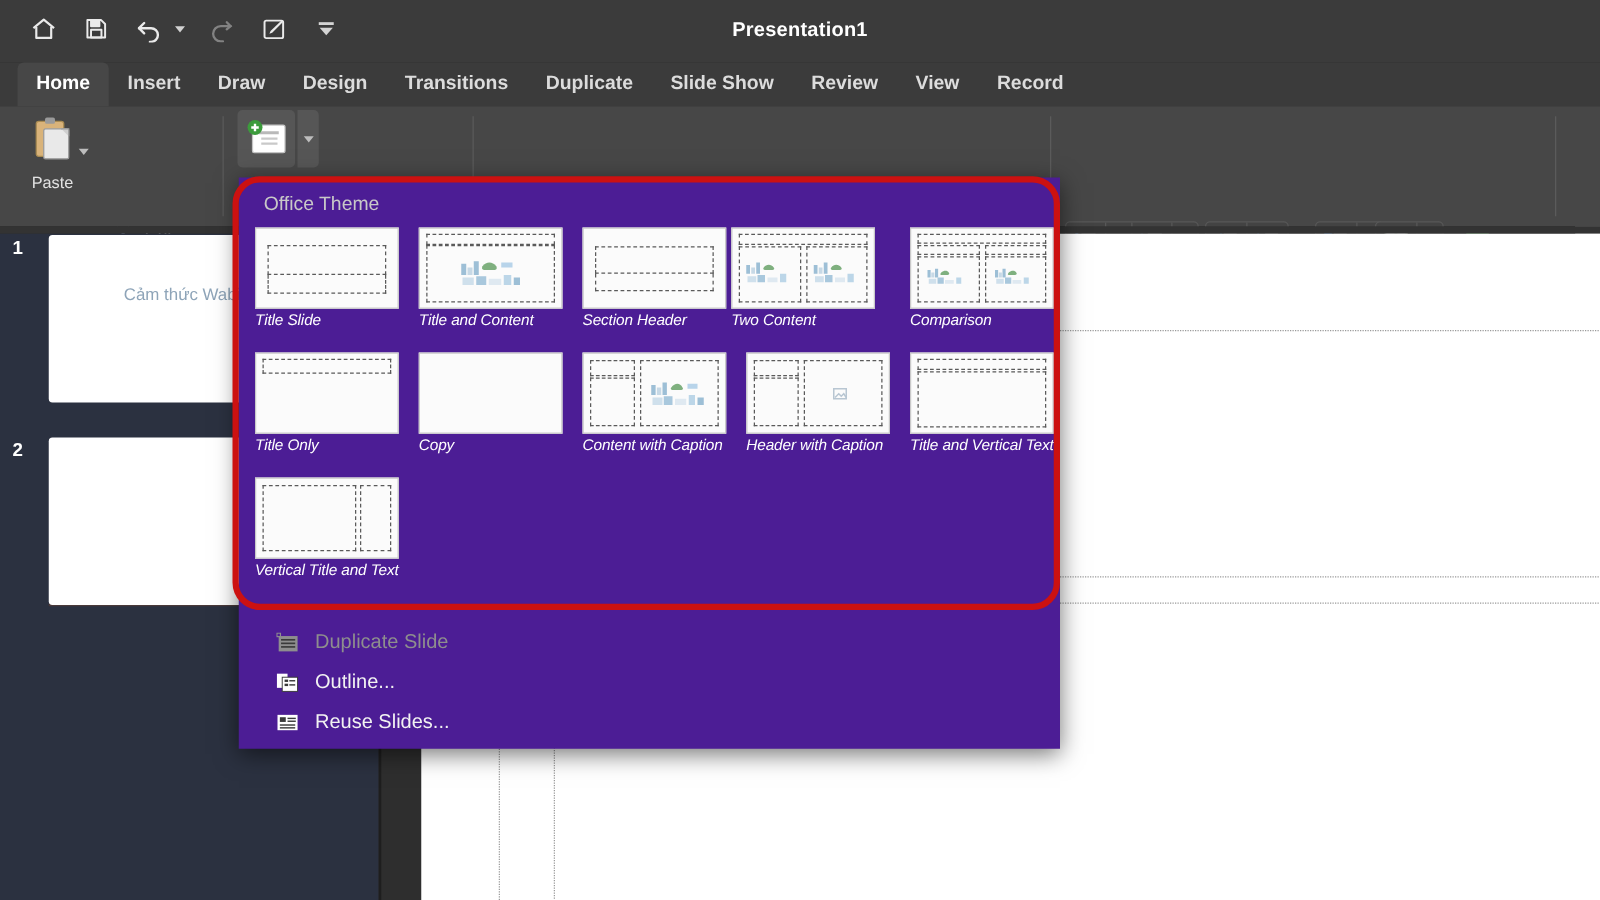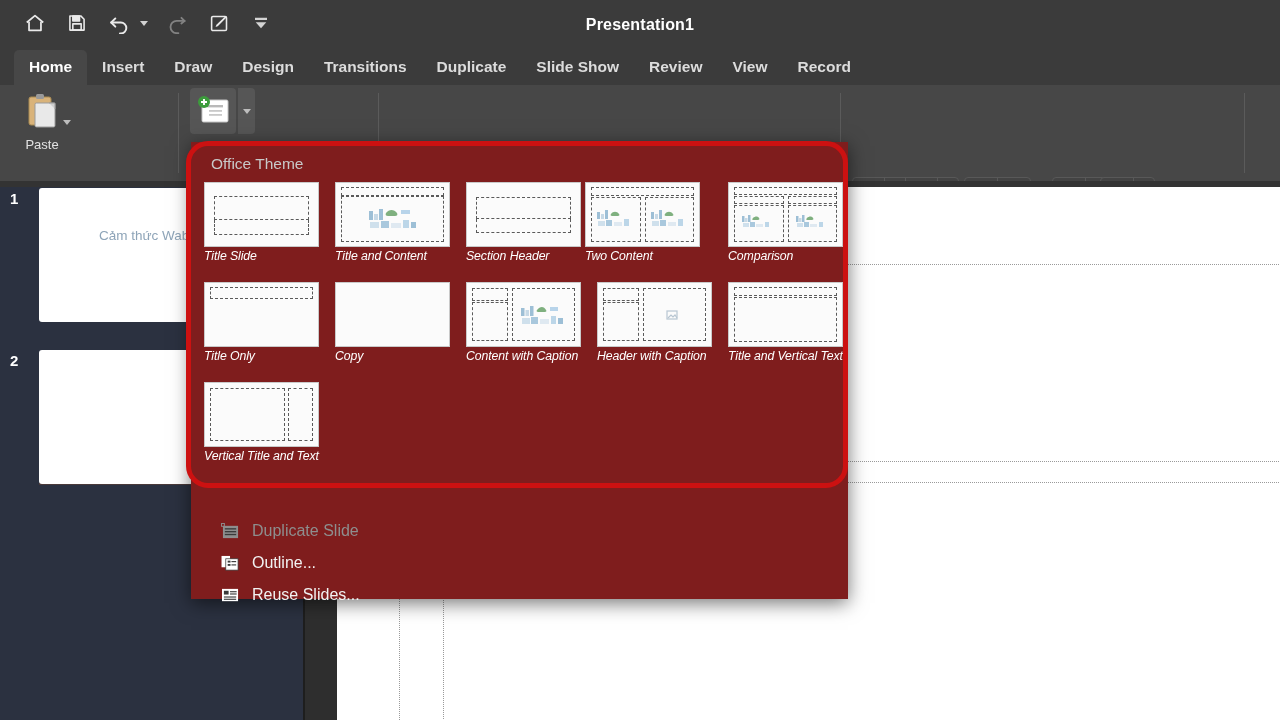--- a/index.html
+++ b/index.html
@@ -139,39 +139,39 @@
   }
   .ph-body {
     position: absolute; left: 62px; top: 295px; width: 1060px; height: 400px;
     border: 1.5px dotted #9a9a9a; border-bottom: none;
   }
   .ph-body-divider { position: absolute; left: 106px; top: 375px; width: 1px; height: 345px; border-left: 1.5px dotted #9a9a9a; }
 
   
   .menu {
     position: absolute; left: 191px; top: 142px; width: 657px; height: 457px;
-    background: #7f1d1d; box-shadow: 0 4px 18px rgba(0,0,0,0.55);
+    background: #4c1d95; box-shadow: 0 4px 18px rgba(0,0,0,0.55);
   }
   .menu-header {
     position: absolute; left: 20px; top: 13px; color: #c8c8c8; font-size: 15.5px;
   }
   .layout-grid { position: absolute; left: 13px; top: 40px; width: 640px; }
   .lay-item { position: absolute; width: 126px; }
   .lay-thumb {
     width: 115px; height: 65px; background: #fbfbfb; border: 1px solid #c9c9c9;
     position: relative; overflow: hidden;
   }
   .lay-label {
     margin-top: 2px; text-align: left; color: #ffffff; font-size: 12.3px;
     white-space: nowrap; letter-spacing: -0.1px; font-style: italic;
   }
   .dash { position: absolute; border: 1.2px dashed #5a5a5a; }
   .contentart { position: absolute; display: flex; align-items: center; justify-content: center; }
 
-  .menu-items { position: absolute; left: 0; top: 373px; width: 657px; text-align: right; }
+  .menu-items { position: absolute; left: 0; top: 356px; width: 657px; text-align: right; }
   .mitem {
     position: relative; height: 32px; display: flex; align-items: center;
     padding-left: 29px; gap: 12px; color: #f2f2f2; font-size: 16px;
   }
   .mitem.disabled { color: #8e8e8e; }
   .mitem .micon { width: 20px; height: 18px; display: flex; align-items: center; justify-content: center; }
 
   
   .annot {
     position: absolute; left: 186px; top: 141px; width: 662px; height: 347px;

